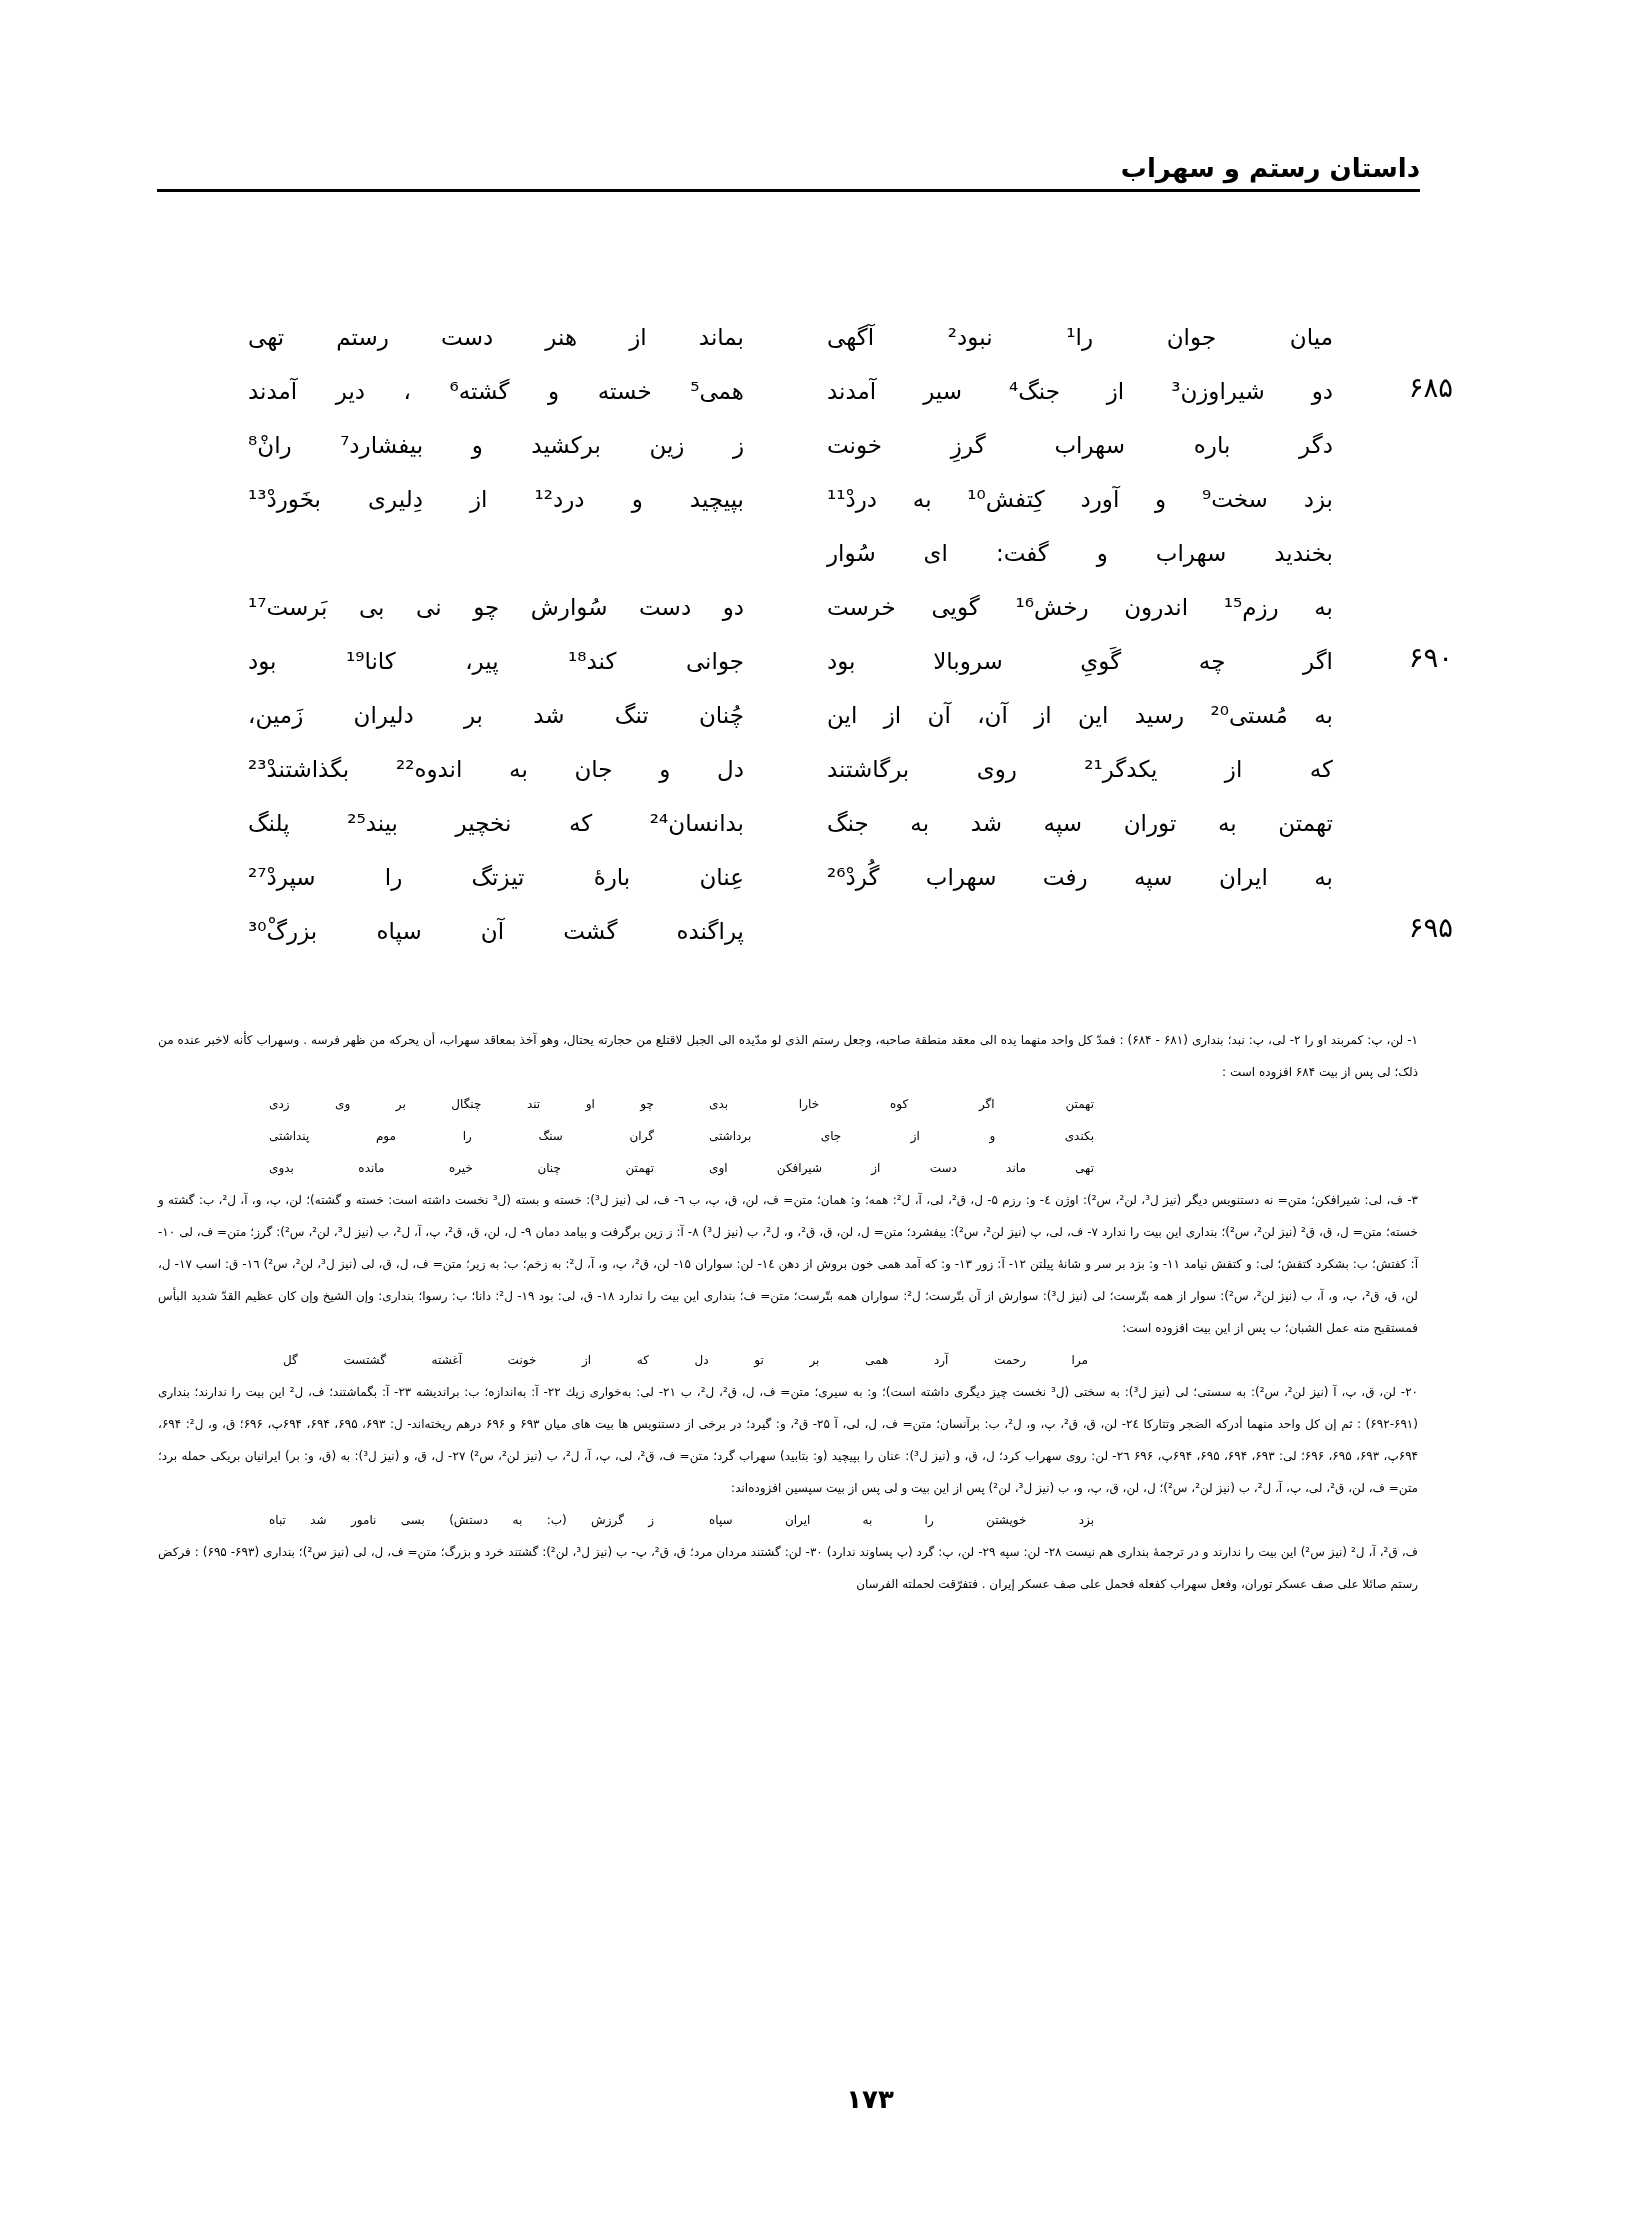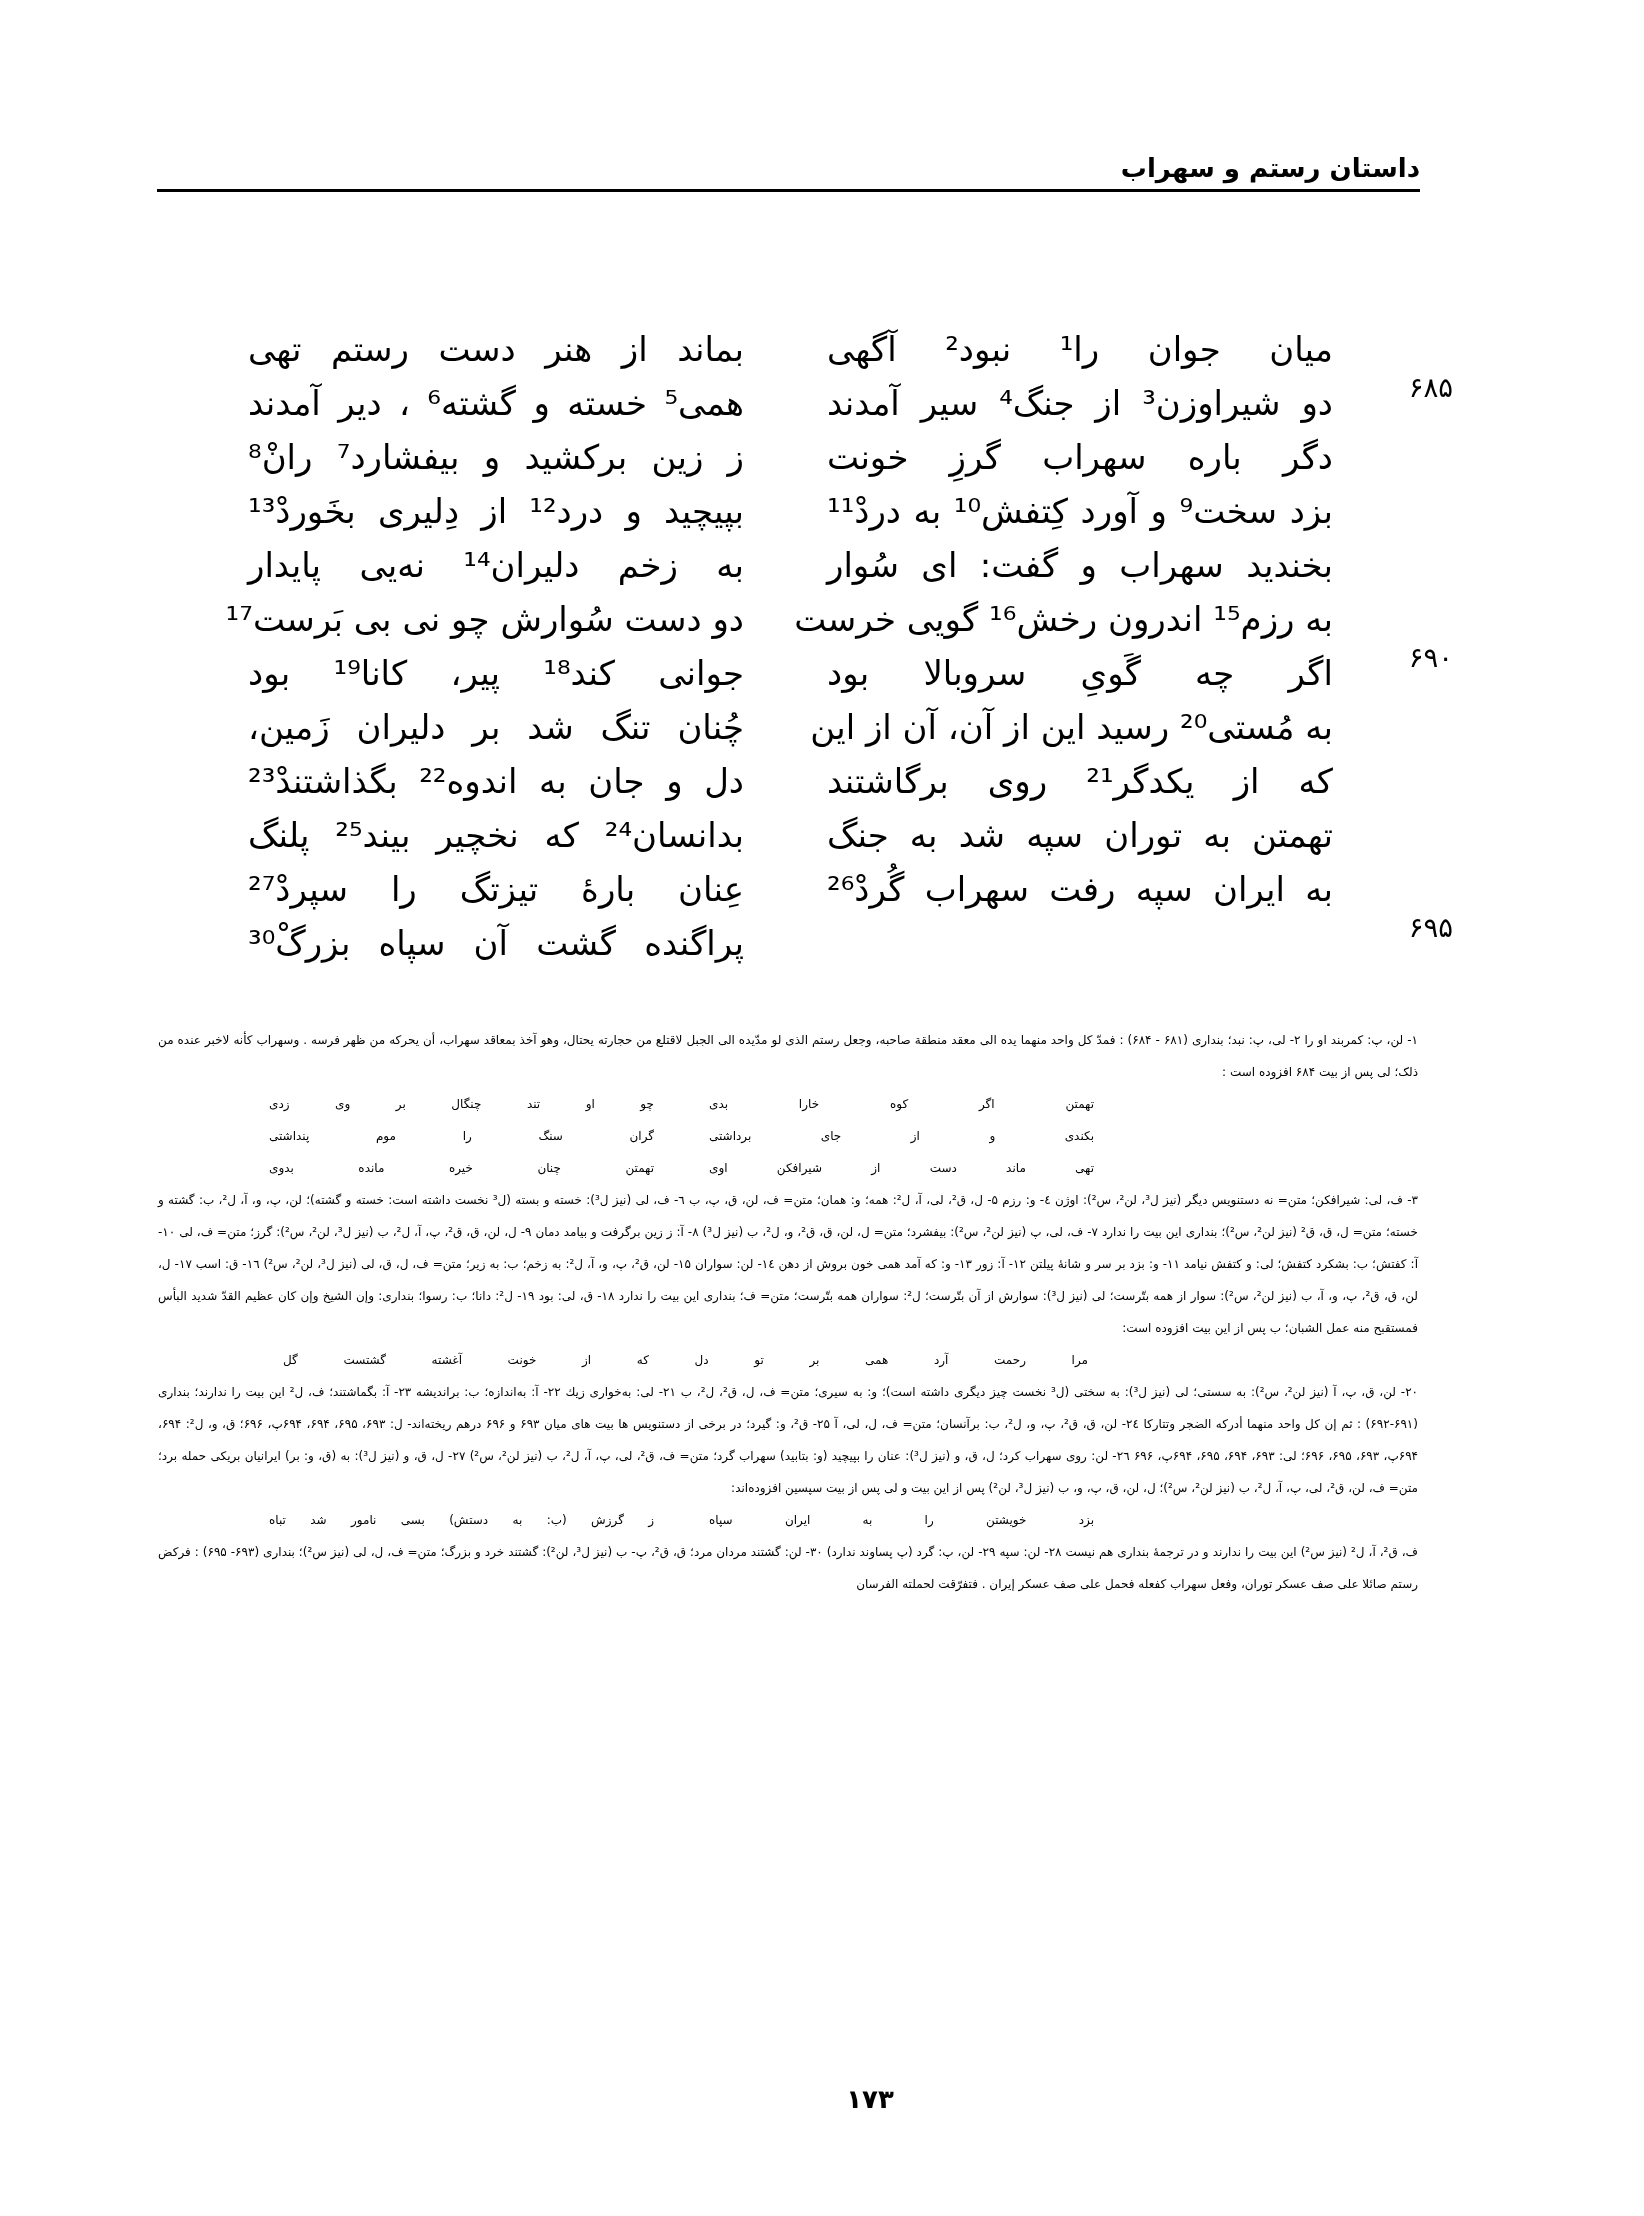--- a/index.html
+++ b/index.html
@@ -4,21 +4,21 @@
   <style>
     html, body { margin:0; padding:0; background:#ffffff; }
     body { width:1644px; height:2216px; position:relative; overflow:hidden; color:#000; font-family:"DejaVu Serif", serif; }
     .header { position:absolute; left:157px; top:145px; width:1263px; height:41px; direction:rtl; }
     .header-title { position:absolute; right:0; top:8px; font-family:"DejaVu Sans", sans-serif; font-weight:bold; font-size:26px; direction:rtl; }
     .header-rule { position:absolute; left:157px; top:189px; width:1263px; height:2.8px; background:#000; }
 
     .poem { position:absolute; left:248px; top:313px; width:1205px; direction:rtl; }
     .verse-row { position:relative; height:54px; direction:rtl; }
     .verse-num { position:absolute; right:0; top:4.1px; width:62px; text-align:right; font-size:27.5px; font-family:"DejaVu Sans", sans-serif; }
-    .hemistich { position:absolute; top:12px; width:482px; font-size:34px; font-family:"DejaVu Sans", sans-serif; text-align:justify; text-align-last:justify; direction:rtl; white-space:nowrap; line-height:48px; }
+    .hemistich { position:absolute; top:0; width:482px; font-size:23px; font-family:"DejaVu Sans", sans-serif; text-align:justify; text-align-last:justify; direction:rtl; white-space:nowrap; line-height:48px; }
     .hemistich.first { right:120px; width:506px; }
     .hemistich.second { right:709px; width:496px; }
 
     .footnotes { position:absolute; left:158px; top:1024px; width:1260px; direction:rtl; font-family:"DejaVu Sans", sans-serif; font-size:12px; line-height:32px; text-align:justify; }
     .fn-para { margin:0; }
     .fn-verse { display:flex; direction:rtl; justify-content:flex-start; margin:0; padding-right:324px; }
     .fn-verse span { display:inline-block; width:385px; text-align:justify; text-align-last:justify; white-space:nowrap; margin-left:55px; }
     .fn-verse.single { padding-right:330px; }
     .fn-verse.single span { width:805px; }
 
@@ -49,21 +49,20 @@
     <span class="hemistich second">ز زین برکشید و بیفشارد⁷ رانْ⁸</span>
   </div>
   <div class="verse-row">
     <span class="verse-num"></span>
     <span class="hemistich first">بزد سخت⁹ و آورد کِتفش¹⁰ به دردْ¹¹</span>
     <span class="hemistich second">بپیچید و درد¹² از دِلیری بخَوردْ¹³</span>
   </div>
   <div class="verse-row">
     <span class="verse-num"></span>
     <span class="hemistich first">بخندید سهراب و گفت: ای سُوار</span>
-    <span class="hemistich second">به زخم دلیران¹⁴ نه‌یی پایدار</span>
   </div>
   <div class="verse-row">
     <span class="verse-num"></span>
     <span class="hemistich first">به رزم¹⁵ اندرون رخش¹⁶ گویی خرست</span>
     <span class="hemistich second">دو دست سُوارش چو نی بی بَرست¹⁷</span>
   </div>
   <div class="verse-row">
     <span class="verse-num">۶۹۰</span>
     <span class="hemistich first">اگر چه گَویِ سروبالا بود</span>
     <span class="hemistich second">جوانی کند¹⁸ پیر، کانا¹⁹ بود</span>

